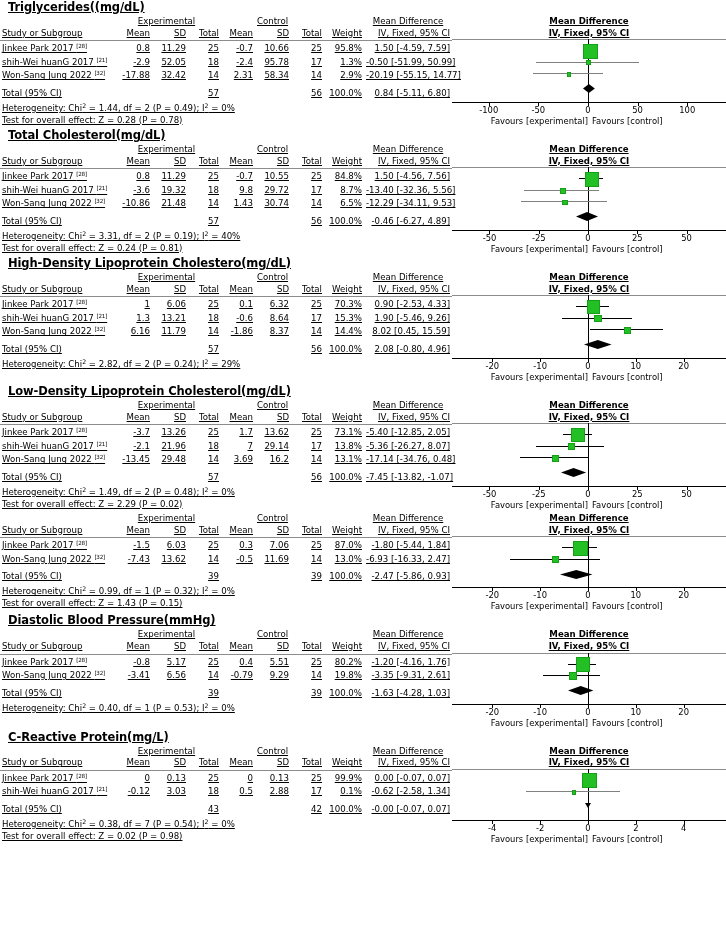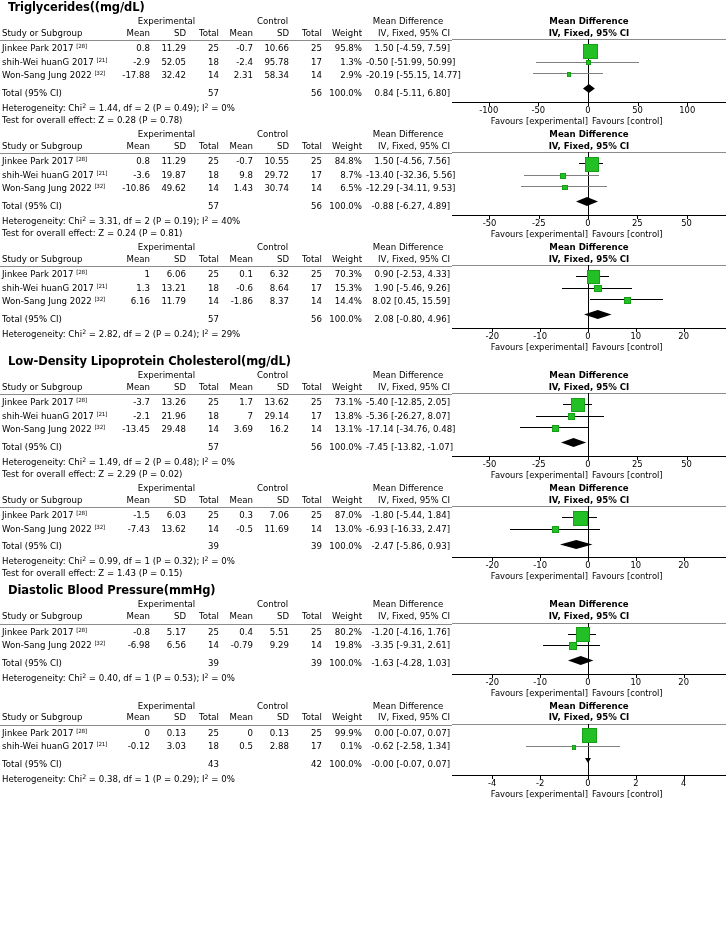--- a/index.html
+++ b/index.html
@@ -11,20 +11,21 @@
     width: 726px;
     height: 928px;
     font-family: "DejaVu Sans", "Liberation Sans", sans-serif;
     color: #000;
     overflow: hidden;
   }
   .page {
     position: relative;
     width: 604px;
     height: 928px;
+    text-decoration: underline;
   }
 
   .panel {
     position: relative;
     width: 726px;
   }
 
   .panel-title {
     font-size: 11.5px;
     font-weight: bold;
@@ -297,20 +298,21 @@
               <div class="ticklab" style="left:165.62962962962965px; top:89.8px">50</div>
               <div class="tick" style="left:235.25925925925927px; top:86.8px"></div>
               <div class="ticklab" style="left:215.25925925925927px; top:89.8px">100</div>
               <div class="favlab" style="right:138px; top:100.8px">Favours [experimental]</div>
               <div class="favlab" style="left:140px; top:100.8px">Favours [control]</div>
     </div>
   </div>
     </div>
       </div>
       <div class="panel">
+    <div class="panel-title">Total Cholesterol(mg/dL)</div>
     <div class="panel-body">
 
   <div class="tbl-wrap">
     <table class="ft">
       <colgroup>
         <col class="c-study">
                 <col class="c-mean1">
                 <col class="c-sd1">
                 <col class="c-tot1">
         <col class="c-mean2">
@@ -348,52 +350,52 @@
       <td class="num">25</td>
       <td class="num">-0.7</td>
       <td class="num">10.55</td>
       <td class="num">25</td>
       <td class="num">84.8%</td>
       <td class="md">1.50 [-4.56, 7.56]</td>
     </tr>
                 <tr>
       <td class="study">shih-Wei huanG 2017 <span class="sup">[21]</span></td>
       <td class="num">-3.6</td>
-      <td class="num">19.87</td>
+      <td class="num">19.32</td>
       <td class="num">18</td>
       <td class="num">9.8</td>
       <td class="num">29.72</td>
       <td class="num">17</td>
       <td class="num">8.7%</td>
       <td class="md">-13.40 [-32.36, 5.56]</td>
     </tr>
                 <tr>
       <td class="study">Won-Sang Jung 2022 <span class="sup">[32]</span></td>
       <td class="num">-10.86</td>
-      <td class="num">49.62</td>
+      <td class="num">21.48</td>
       <td class="num">14</td>
       <td class="num">1.43</td>
       <td class="num">30.74</td>
       <td class="num">14</td>
       <td class="num">6.5%</td>
       <td class="md">-12.29 [-34.11, 9.53]</td>
     </tr>
         <tr class="spacer">
                   <td colspan="9"></td>
                 </tr>
         <tr class="total-row">
           <td class="study">Total (95% CI)</td>
           <td></td>
                   <td></td>
           <td class="num">57</td>
           <td></td>
                   <td></td>
           <td class="num">56</td>
           <td class="num">100.0%</td>
-          <td class="md">-0.88 [-6.27, 4.89]</td>
+          <td class="md">-0.46 [-6.27, 4.89]</td>
         </tr>
         <tr class="stat-row">
           <td colspan="9"><span><span>Heterogeneity: Chi</span><sup>2</sup><span> = 3.31, df = 2 (P = 0.19); I</span><sup>2</sup><span> = 40%</span></span></td>
         </tr>
         <tr class="stat-row">
           <td colspan="9">Test for overall effect: Z = 0.24 (P = 0.81)</td>
         </tr>
       </tbody>
     </table>
   </div>
@@ -426,20 +428,21 @@
               <div class="ticklab" style="left:165.26470588235296px; top:89.8px">25</div>
               <div class="tick" style="left:234.52941176470588px; top:86.8px"></div>
               <div class="ticklab" style="left:214.52941176470588px; top:89.8px">50</div>
               <div class="favlab" style="right:138px; top:100.8px">Favours [experimental]</div>
               <div class="favlab" style="left:140px; top:100.8px">Favours [control]</div>
     </div>
   </div>
     </div>
       </div>
       <div class="panel">
+    <div class="panel-title">High-Density Lipoprotein Cholestero(mg/dL)</div>
     <div class="panel-body">
 
   <div class="tbl-wrap">
     <table class="ft">
       <colgroup>
         <col class="c-study">
                 <col class="c-mean1">
                 <col class="c-sd1">
                 <col class="c-tot1">
         <col class="c-mean2">
@@ -849,21 +852,21 @@
       <td class="num">5.17</td>
       <td class="num">25</td>
       <td class="num">0.4</td>
       <td class="num">5.51</td>
       <td class="num">25</td>
       <td class="num">80.2%</td>
       <td class="md">-1.20 [-4.16, 1.76]</td>
     </tr>
                 <tr>
       <td class="study">Won-Sang Jung 2022 <span class="sup">[32]</span></td>
-      <td class="num">-6.98</td>
+      <td class="num">-3.41</td>
       <td class="num">6.56</td>
       <td class="num">14</td>
       <td class="num">-0.79</td>
       <td class="num">9.29</td>
       <td class="num">14</td>
       <td class="num">19.8%</td>
       <td class="md">-3.35 [-9.31, 2.61]</td>
     </tr>
         <tr class="spacer">
                   <td colspan="9"></td>
@@ -912,20 +915,21 @@
               <div class="ticklab" style="left:163.85714285714286px; top:78.2px">10</div>
               <div class="tick" style="left:231.7142857142857px; top:75.2px"></div>
               <div class="ticklab" style="left:211.7142857142857px; top:78.2px">20</div>
               <div class="favlab" style="right:138px; top:89.2px">Favours [experimental]</div>
               <div class="favlab" style="left:140px; top:89.2px">Favours [control]</div>
     </div>
   </div>
     </div>
       </div>
       <div class="panel">
+    <div class="panel-title">C-Reactive Protein(mg/L)</div>
     <div class="panel-body">
 
   <div class="tbl-wrap">
     <table class="ft">
       <colgroup>
         <col class="c-study">
                 <col class="c-mean1">
                 <col class="c-sd1">
                 <col class="c-tot1">
         <col class="c-mean2">
@@ -986,21 +990,24 @@
           <td></td>
                   <td></td>
           <td class="num">43</td>
           <td></td>
                   <td></td>
           <td class="num">42</td>
           <td class="num">100.0%</td>
           <td class="md">-0.00 [-0.07, 0.07]</td>
         </tr>
         <tr class="stat-row">
-          <td colspan="9"><span><span>Heterogeneity: Chi</span><sup>2</sup><span> = 0.38, df = 1 (P = 0.29); I</span><sup>2</sup><span> = 0%</span></span></td>
+          <td colspan="9"><span><span>Heterogeneity: Chi</span><sup>2</sup><span> = 0.38, df = 7 (P = 0.54); I</span><sup>2</sup><span> = 0%</span></span></td>
+        </tr>
+        <tr class="stat-row">
+          <td colspan="9">Test for overall effect: Z = 0.02 (P = 0.98)</td>
         </tr>
       </tbody>
     </table>
   </div>
 
   <div class="plot-wrap">
     <div class="plot-hdr">
       <div>Mean Difference</div>
       <div>IV, Fixed, 95% CI</div>
     </div>

